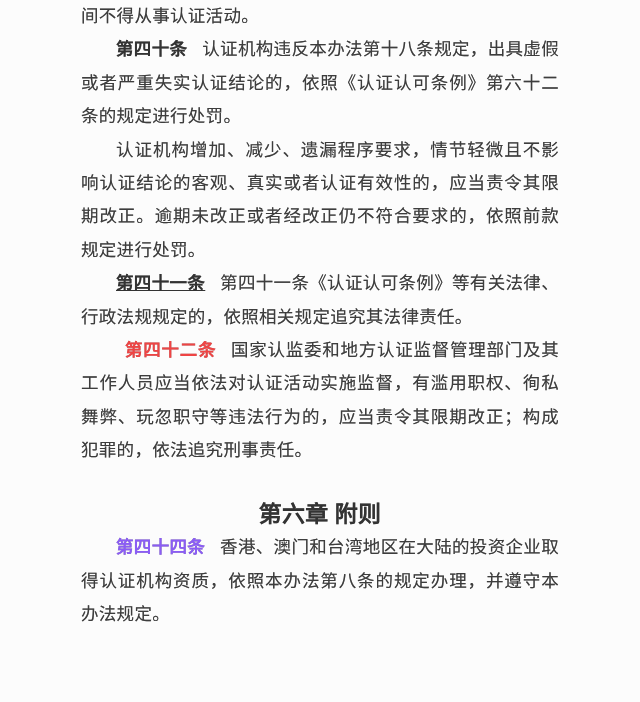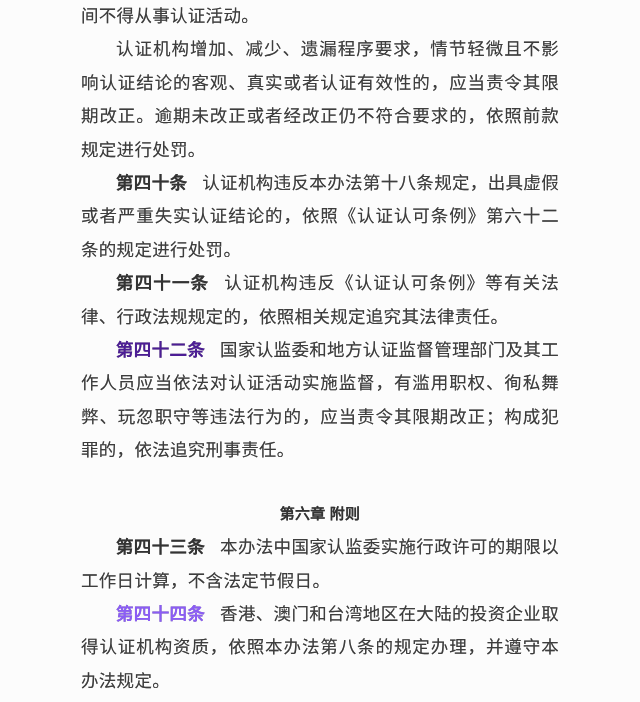--- a/index.html
+++ b/index.html
@@ -37,35 +37,34 @@
   p.para.cont {
     text-indent: 0;
   }
   .lead {
     font-weight: bold;
     color: #333333;
     margin-right: 0.85em;
   }
   h2.chapter {
     margin: 30px 0 0 0;
-    font-size: 15px;
+    font-size: 23px;
     font-weight: bold;
     color: #333333;
     text-align: center;
     line-height: 33.4px;
   }
 </style>
 </head>
 <body style="background: rgb(252, 252, 252);">
 
 <div class="page">
   <div class="doc-body" id="doc-body" style="color: rgb(61, 61, 61);">
       <p class="para cont"><span>间不得从事认证活动。</span></p>
+      <p class="para"><b class="lead" style="color: rgb(51, 51, 51);">第四十条</b><span>认证机构违反本办法第十八条规定，出具虚假或者严重失实认证结论的，依照《认证认可条例》第六十二条的规定进行处罚。</span></p>
       <p class="para"><span>认证机构增加、减少、遗漏程序要求，情节轻微且不影响认证结论的客观、真实或者认证有效性的，应当责令其限期改正。逾期未改正或者经改正仍不符合要求的，依照前款规定进行处罚。</span></p>
-      <p class="para"><b class="lead" style="color: rgb(51, 51, 51);">第四十条</b><span>认证机构违反本办法第十八条规定，出具虚假或者严重失实认证结论的，依照《认证认可条例》第六十二条的规定进行处罚。</span></p>
-      <p class="para"><b class="lead" style="color: rgb(51, 51, 51);">第四十一条</b><span>认证机构违反《认证认可条例》等有关法律、行政法规规定的，依照相关规定追究其法律责任。</span></p>
-      <p class="para"><b class="lead" style="color: #4c1d95;">第四十二条</b><span>国家认监委和地方认证监督管理部门及其工作人员应当依法对认证活动实施监督，有滥用职权、徇私舞弊、玩忽职守等违法行为的，应当责令其限期改正；构成犯罪的，依法追究刑事责任。</span></p>
+      <p class="para"><b class="lead" style="color: rgb(51, 51, 51); text-decoration: underline;">第四十一条</b><span>第四十一条《认证认可条例》等有关法律、行政法规规定的，依照相关规定追究其法律责任。</span></p>
+      <p class="para"><b class="lead" style="color: #ef4444; margin-left: 9px;">第四十二条</b><span>国家认监委和地方认证监督管理部门及其工作人员应当依法对认证活动实施监督，有滥用职权、徇私舞弊、玩忽职守等违法行为的，应当责令其限期改正；构成犯罪的，依法追究刑事责任。</span></p>
       <h2 class="chapter">第六章 附则</h2>
-      <p class="para"><b class="lead" style="color: rgb(51, 51, 51);">第四十三条</b><span>本办法中国家认监委实施行政许可的期限以工作日计算，不含法定节假日。</span></p>
       <p class="para"><b class="lead" style="color: #8b5cf6;">第四十四条</b><span>香港、澳门和台湾地区在大陆的投资企业取得认证机构资质，依照本办法第八条的规定办理，并遵守本办法规定。</span></p>
       <p class="para"></p>
     </div>
 </div>
 
 </body></html>

